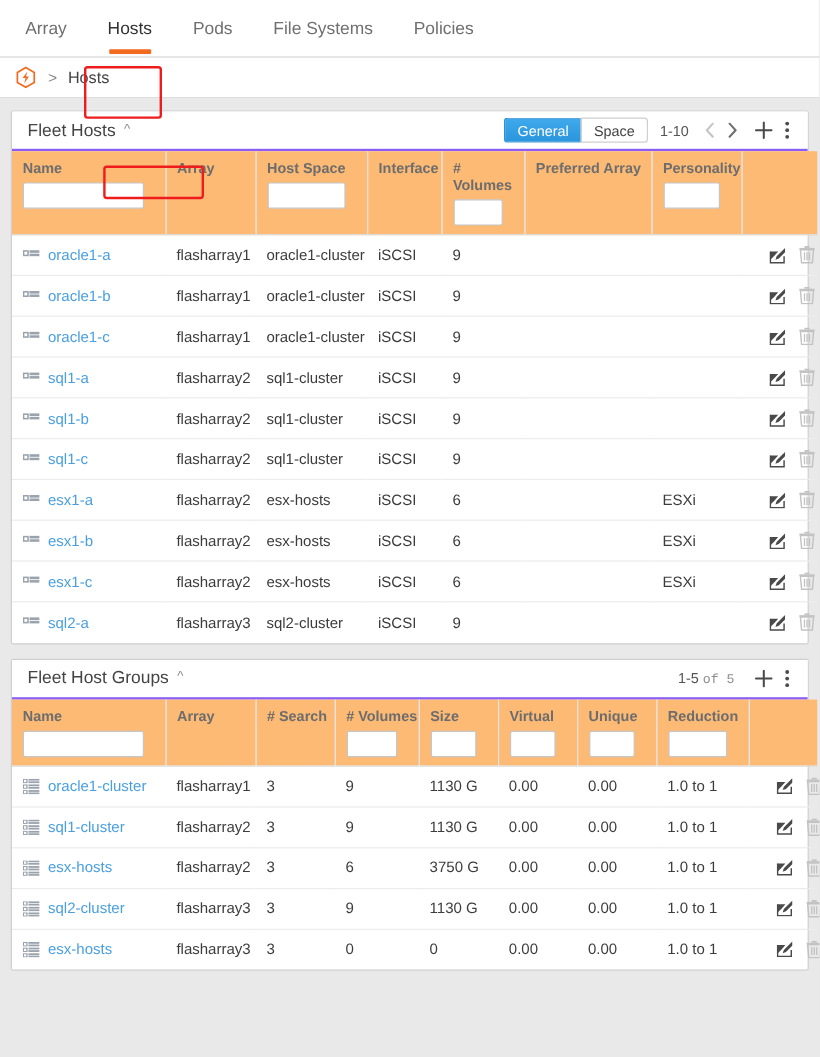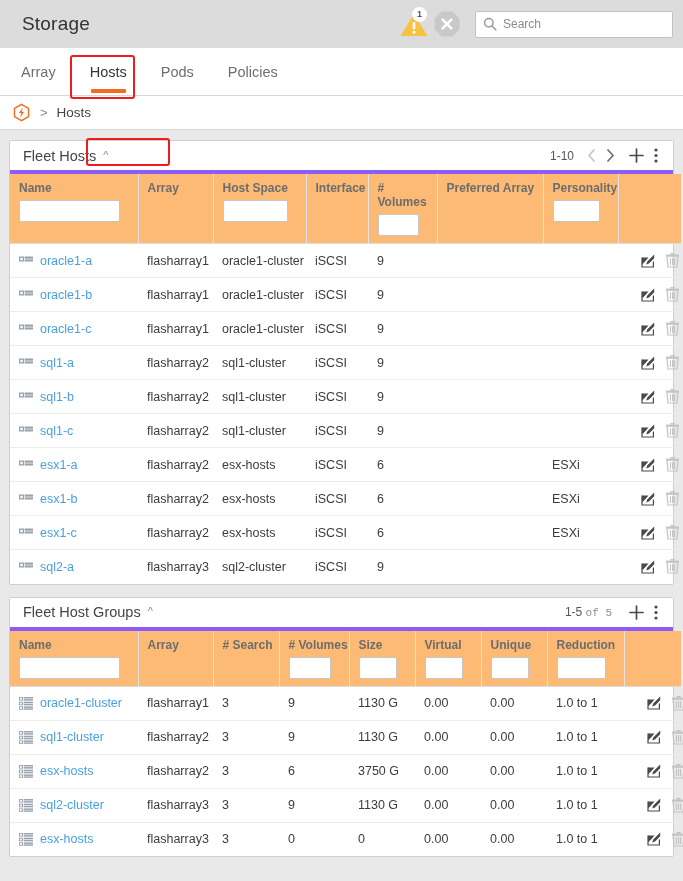--- a/index.html
+++ b/index.html
@@ -89,21 +89,21 @@
     background-image: linear-gradient(#3fa9ec, #2b95dd);
   }
 
   
   .panel {
     background: #fff; border: 1px solid #cfcfcf; border-radius: 2px;
     margin-bottom: 12px;
   }
   .panel-head {
     height: 33px; display: flex; align-items: center;
-    padding: 0 8px 0 13px; border-bottom: 4px solid #8b5cf6;
+    padding: 0 8px 0 13px; border-bottom: 2px solid #8b5cf6;
     background: #fff;
   }
   .panel-title { font-size: 14.5px; color: #444; }
   .caret-up {
     display: inline-block; margin-left: 7px; color: #888; font-size: 11px;
     transform: translateY(-1px); cursor: pointer;
   }
   .panel-head-right { margin-left: auto; display: flex; align-items: center; gap: 0; }
   .segctl { display: flex; margin-right: 10px; }
   .seg {
@@ -149,60 +149,35 @@
   .actions { display: flex; align-items: center; justify-content: flex-start; gap: 11px; padding-left: 14px; }
   .icon-btn { cursor: pointer; display: inline-flex; line-height: 0; }
 
   svg { display: block; }
 </style>
 </head>
 <body>
 
 <div class="app">
 
-  <div class="topbar">
-    <div class="app-title">Storage</div>
-
-    <div class="topbar-right">
-
-      <div class="alert-wrap">
-        <svg width="30" height="27" viewBox="0 0 30 27">
-          <path d="M15 3 L28.5 25 L1.5 25 Z" fill="#f5c242"></path>
-          <rect x="13.7" y="11" width="2.6" height="7.5" rx="1.1" fill="#fff"></rect>
-          <circle cx="15" cy="21.3" r="1.5" fill="#fff"></circle>
-        </svg>
-        <span class="badge-count">1</span>
-      </div>
-
-      <svg class="close-oct" viewBox="0 0 28 28">
-        <path d="M8.6 1.5 H19.4 L26.5 8.6 V19.4 L19.4 26.5 H8.6 L1.5 19.4 V8.6 Z" fill="#c9c9c9"></path>
-        <path d="M9.7 9.7 L18.3 18.3 M18.3 9.7 L9.7 18.3" stroke="#fff" stroke-width="2.4" stroke-linecap="round"></path>
-      </svg>
-
-      <div class="searchbox">
-        <svg class="mag" width="14" height="14" viewBox="0 0 14 14">
-          <circle cx="5.8" cy="5.8" r="4.2" fill="none" stroke="#9a9a9a" stroke-width="1.5"></circle>
-          <line x1="9" y1="9" x2="12.8" y2="12.8" stroke="#9a9a9a" stroke-width="1.6" stroke-linecap="round"></line>
-        </svg>
-        <span class="search-placeholder">Search</span>
-      </div>
-    </div>
-  </div>
 
   <div class="tabsrow">
     <div class="tab">
         <span>Array</span>
       </div>
     <div class="tab active">
         <span>Hosts</span>
       </div>
     <div class="tab">
         <span>Pods</span>
       </div>
     <div class="tab">
+        <span>File Systems</span>
+      </div>
+    <div class="tab">
         <span>Policies</span>
       </div>
   </div>
 
   <div class="breadcrumb">
     <svg width="19" height="19" viewBox="0 0 20 20">
       <path d="M10 1.4 L17.4 5.6 V14.4 L10 18.6 L2.6 14.4 V5.6 Z" fill="none" stroke="#f36b21" stroke-width="1.5"></path>
       <path d="M11.4 4.8 L7.2 10.6 H9.8 L8.6 15.4 L12.8 9.3 H10.2 Z" fill="#f36b21"></path>
     </svg>
     <span class="bc-sep">&gt;</span>
@@ -210,20 +185,24 @@
   </div>
 
   <div class="body">
 
 
     <div class="panel">
       <div class="panel-head">
         <span class="panel-title">Fleet Hosts</span>
         <span class="caret-up">^</span>
         <div class="panel-head-right">
+          <div class="segctl">
+            <div class="seg active">General</div>
+            <div class="seg">Space</div>
+          </div>
           <span class="pageinfo">1-10</span>
           <span class="pgarrow">
             <svg width="9" height="13" viewBox="0 0 9 13">
               <path d="M7 1 L2 6.5 L7 12" fill="none" stroke="#c4c4c4" stroke-width="1.7" stroke-linecap="round" stroke-linejoin="round"></path>
             </svg>
           </span>
           <span class="pgarrow">
             <svg width="9" height="13" viewBox="0 0 9 13">
               <path d="M2 1 L7 6.5 L2 12" fill="none" stroke="#6f6f6f" stroke-width="1.7" stroke-linecap="round" stroke-linejoin="round"></path>
             </svg>

